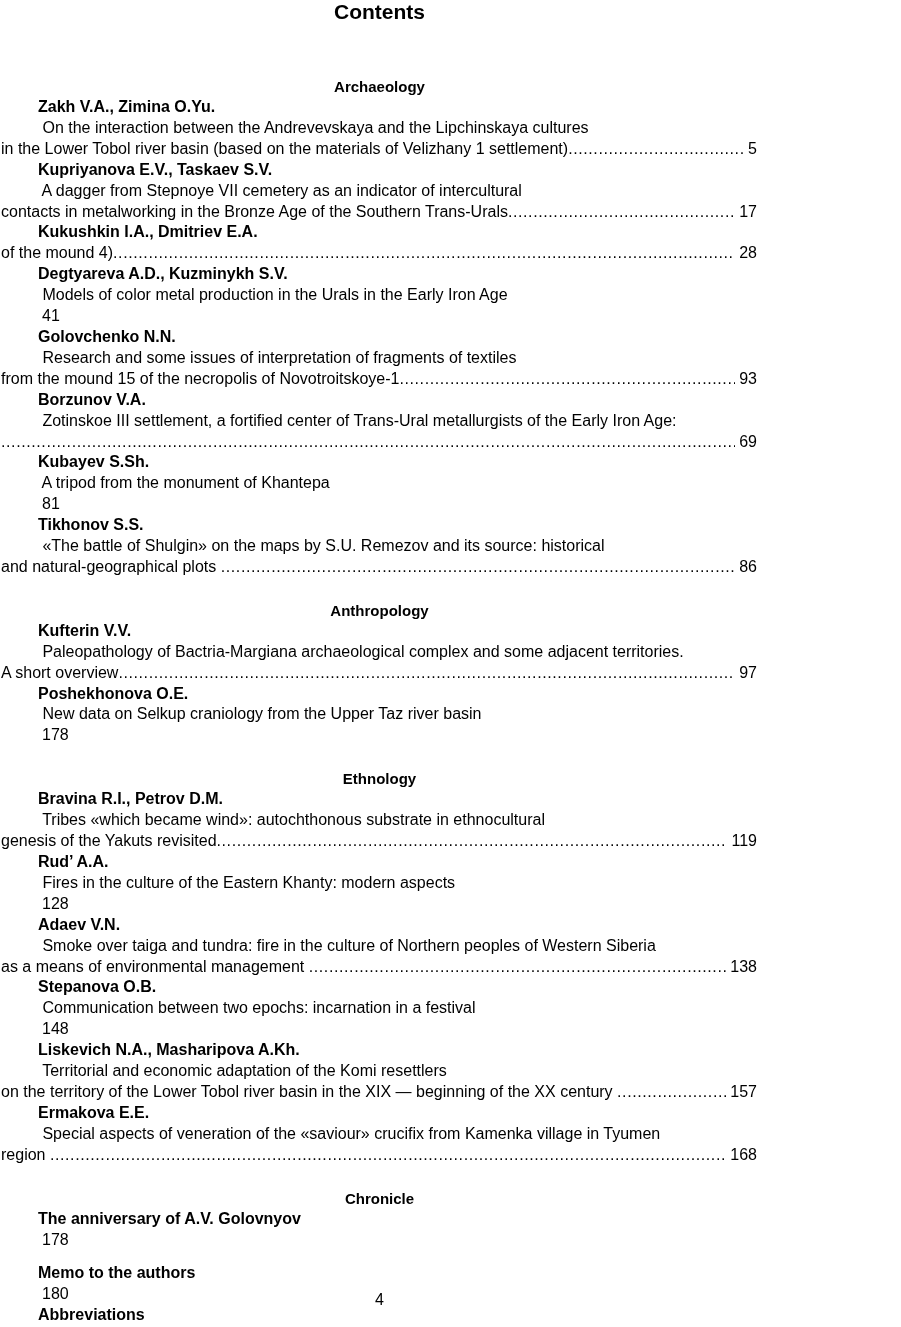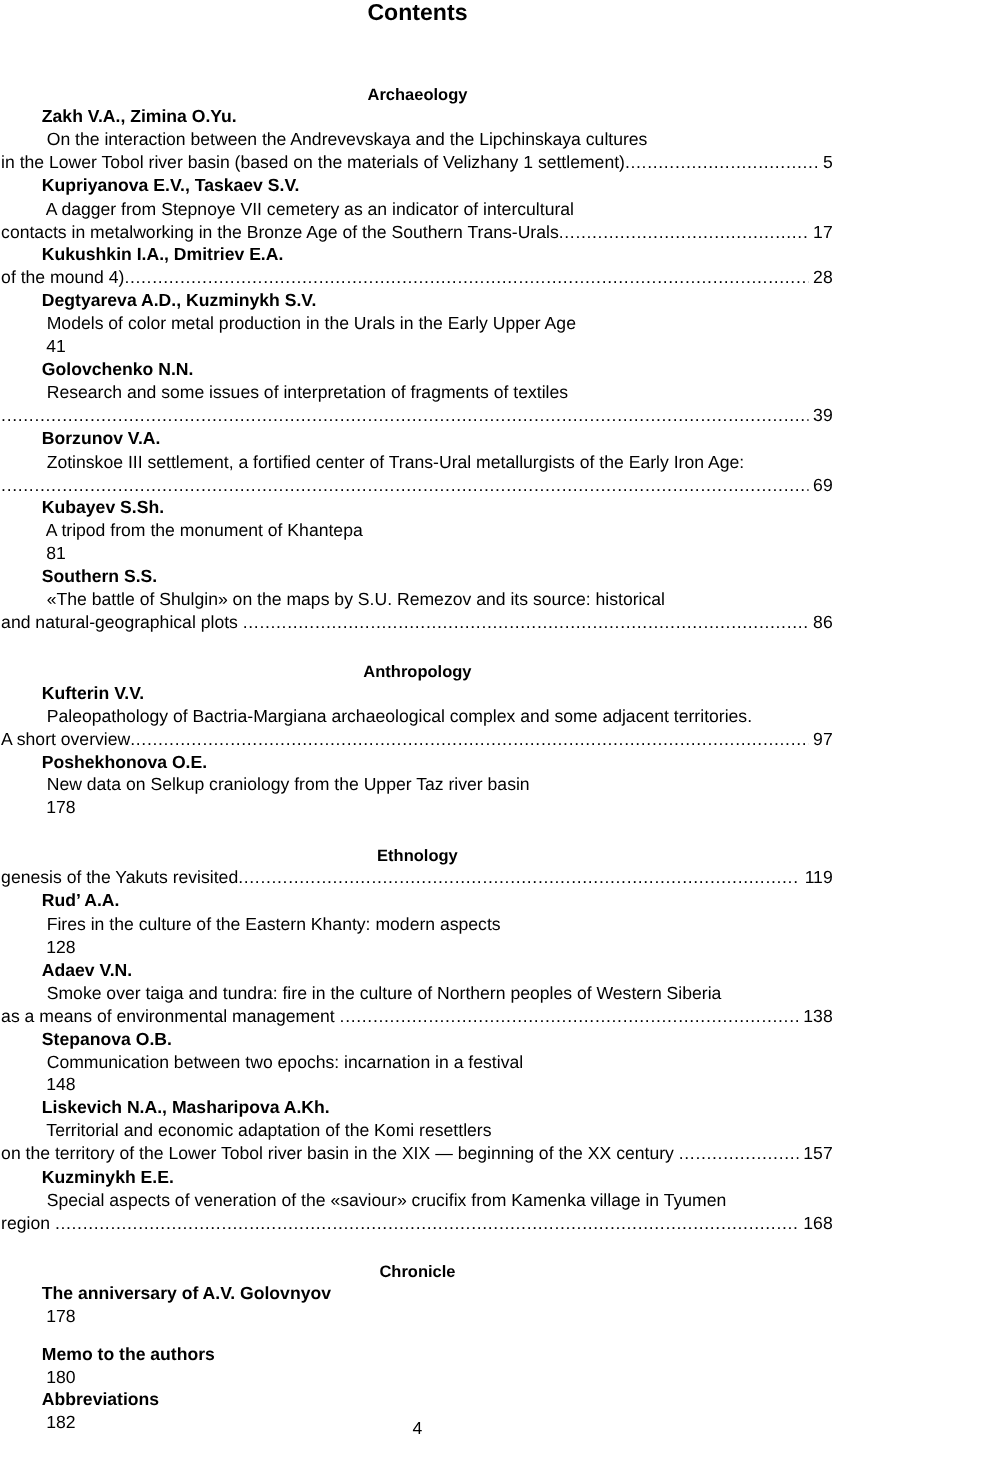--- a/index.html
+++ b/index.html
@@ -85,48 +85,49 @@
         <div class="line indent">
           <span class="txt b">Kukushkin I.A., Dmitriev E.A.</span>
         </div>
         <div class="line">
           <span class="txt">of the mound 4)</span>
           <span class="dots">............................................................................................................................................................................................................................................................................................................</span>
           <span class="pagenum">28</span>
         </div>
         <div class="line indent">
           <span class="txt b">Degtyareva A.D., Kuzminykh S.V.</span>
-          <span class="txt"> Models of color metal production in the Urals in the Early Upper Age </span>
+          <span class="txt"> Models of color metal production in the Urals in the Early Iron Age </span>
           <span class="dots">............................................................................................................................................................................................................................................................................................................</span>
           <span class="pagenum">41</span>
         </div>
         <div class="line indent">
           <span class="txt b">Golovchenko N.N.</span>
           <span class="txt"> Research and some issues of interpretation of fragments of textiles</span>
         </div>
         <div class="line">
-          <span class="dots">............................................................................................................................................................................................................................................................................................................</span>
-          <span class="pagenum">39</span>
+          <span class="txt">from the mound 15 of the necropolis of Novotroitskoye-1</span>
+          <span class="dots">............................................................................................................................................................................................................................................................................................................</span>
+          <span class="pagenum">93</span>
         </div>
         <div class="line indent">
           <span class="txt b">Borzunov V.A.</span>
           <span class="txt"> Zotinskoe III settlement, a fortified center of Trans-Ural metallurgists of the Early Iron Age:</span>
         </div>
         <div class="line">
           <span class="dots">............................................................................................................................................................................................................................................................................................................</span>
           <span class="pagenum">69</span>
         </div>
         <div class="line indent">
           <span class="txt b">Kubayev S.Sh.</span>
           <span class="txt"> A tripod from the monument of Khantepa </span>
           <span class="dots">............................................................................................................................................................................................................................................................................................................</span>
           <span class="pagenum">81</span>
         </div>
         <div class="line indent">
-          <span class="txt b">Southern S.S.</span>
+          <span class="txt b">Tikhonov S.S.</span>
           <span class="txt"> «The battle of Shulgin» on the maps by S.U. Remezov and its source: historical</span>
         </div>
         <div class="line">
           <span class="txt">and natural-geographical plots </span>
           <span class="dots">............................................................................................................................................................................................................................................................................................................</span>
           <span class="pagenum">86</span>
         </div>
       </div>
       <div class="section">
         <div class="section-heading">Anthropology</div>
@@ -141,20 +142,24 @@
         </div>
         <div class="line indent">
           <span class="txt b">Poshekhonova O.E.</span>
           <span class="txt"> New data on Selkup craniology from the Upper Taz river basin </span>
           <span class="dots">............................................................................................................................................................................................................................................................................................................</span>
           <span class="pagenum">178</span>
         </div>
       </div>
       <div class="section">
         <div class="section-heading">Ethnology</div>
+        <div class="line indent">
+          <span class="txt b">Bravina R.I., Petrov D.M.</span>
+          <span class="txt"> Tribes «which became wind»: autochthonous substrate in ethnocultural</span>
+        </div>
         <div class="line">
           <span class="txt">genesis of the Yakuts revisited</span>
           <span class="dots">............................................................................................................................................................................................................................................................................................................</span>
           <span class="pagenum">119</span>
         </div>
         <div class="line indent">
           <span class="txt b">Rud’ A.A.</span>
           <span class="txt"> Fires in the culture of the Eastern Khanty: modern aspects </span>
           <span class="dots">............................................................................................................................................................................................................................................................................................................</span>
           <span class="pagenum">128</span>
@@ -177,21 +182,21 @@
         <div class="line indent">
           <span class="txt b">Liskevich N.A., Masharipova A.Kh.</span>
           <span class="txt"> Territorial and economic adaptation of the Komi resettlers</span>
         </div>
         <div class="line">
           <span class="txt">on the territory of the Lower Tobol river basin in the XIX — beginning of the XX century </span>
           <span class="dots">............................................................................................................................................................................................................................................................................................................</span>
           <span class="pagenum">157</span>
         </div>
         <div class="line indent">
-          <span class="txt b">Kuzminykh E.E.</span>
+          <span class="txt b">Ermakova E.E.</span>
           <span class="txt"> Special aspects of veneration of the «saviour» crucifix from Kamenka village in Tyumen</span>
         </div>
         <div class="line">
           <span class="txt">region </span>
           <span class="dots">............................................................................................................................................................................................................................................................................................................</span>
           <span class="pagenum">168</span>
         </div>
       </div>
       <div class="section">
         <div class="section-heading">Chronicle</div>

